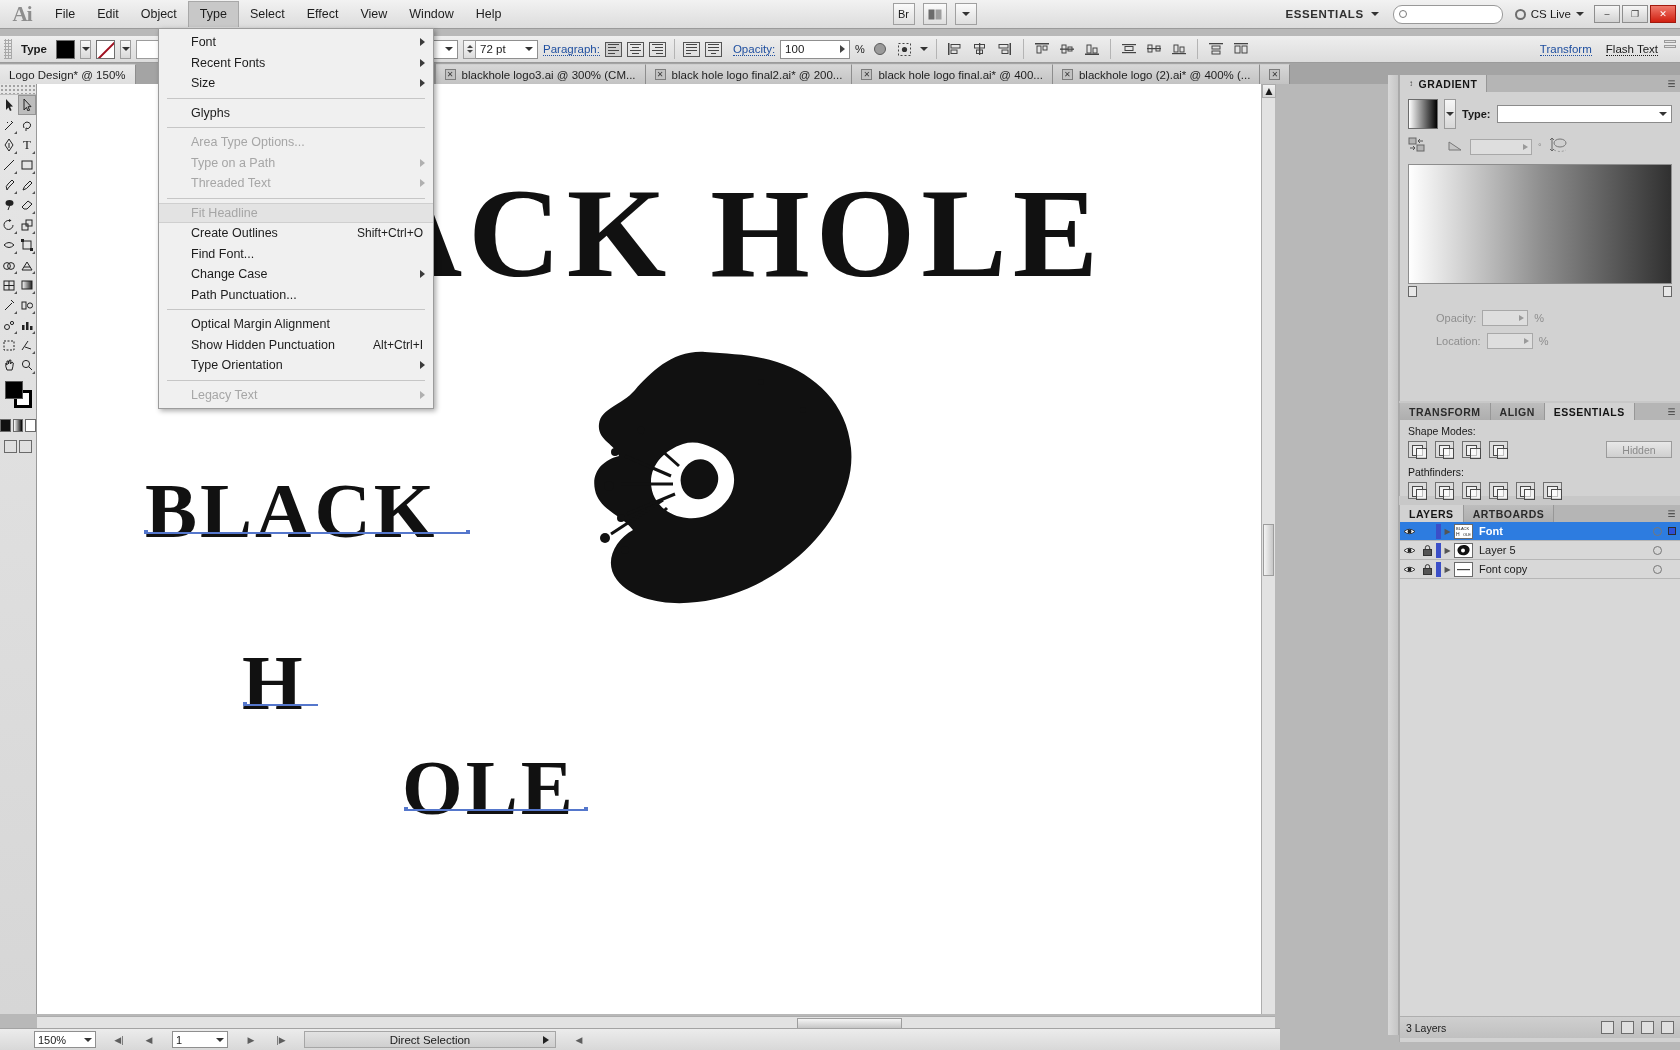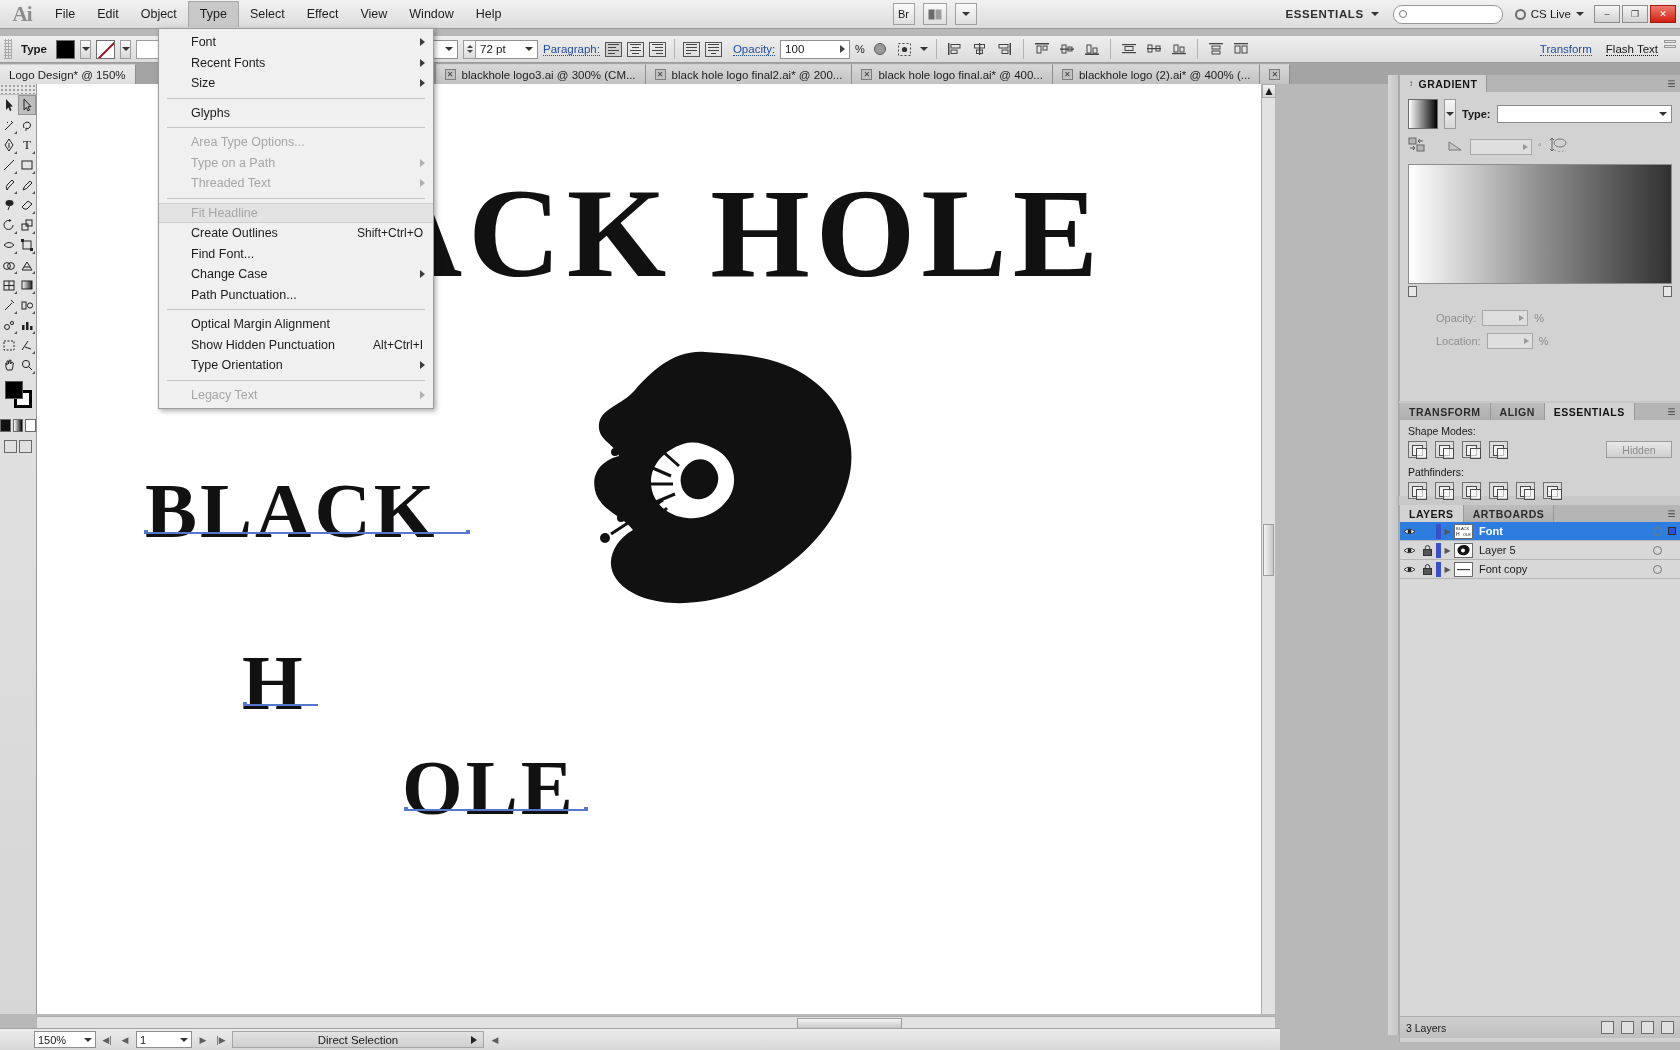--- a/index.html
+++ b/index.html
@@ -149,21 +149,21 @@
      background:linear-gradient(#f2f2f2,#d6d6d6); border:1px solid #ababab;}
   .h-scroll { position:absolute; left:37px; bottom:20px; width:1238px; height:14px;
      background:#e2e2e2; border-top:1px solid #adadad; }
   .h-thumb { position:absolute; left:760px; top:1px; width:105px;height:11px;
      background:linear-gradient(#f4f4f4,#c6c6c6); border:1px solid #9d9d9d;}
 
   
   .statusbar {
     position:absolute; left:0; bottom:0; width:1280px; height:22px;
     background:linear-gradient(#ececec,#d8d8d8); border-top:1px solid #a3a3a3;
-    display:flex; align-items:center; gap:4px; padding-left:34px; font-size:11.5px;
+    display:flex; align-items:center; gap:16px; padding-left:34px; font-size:11.5px;
   }
   .zoom-combo { width:62px;height:17px;border:1px solid #8f8f8f;background:#fff;
      display:flex;align-items:center;justify-content:space-between;padding:0 3px;font-size:11px;}
   .nav-arrow { width:14px;height:16px;display:flex;align-items:center;justify-content:center;color:#5e5e5e;font-size:9px;}
   .page-combo { width:56px;height:17px;border:1px solid #8f8f8f;background:#fff;
      display:flex;align-items:center;justify-content:space-between;padding:0 3px;font-size:11px;}
   .tool-status { flex:1; max-width:252px; height:17px; background:linear-gradient(#e2e2e2,#cfcfcf);
      border:1px solid #a6a6a6; display:flex; align-items:center; justify-content:center; position:relative;
      font-size:11.5px;}
   .tool-status .tri{position:absolute;right:6px;top:4px;width:0;height:0;

